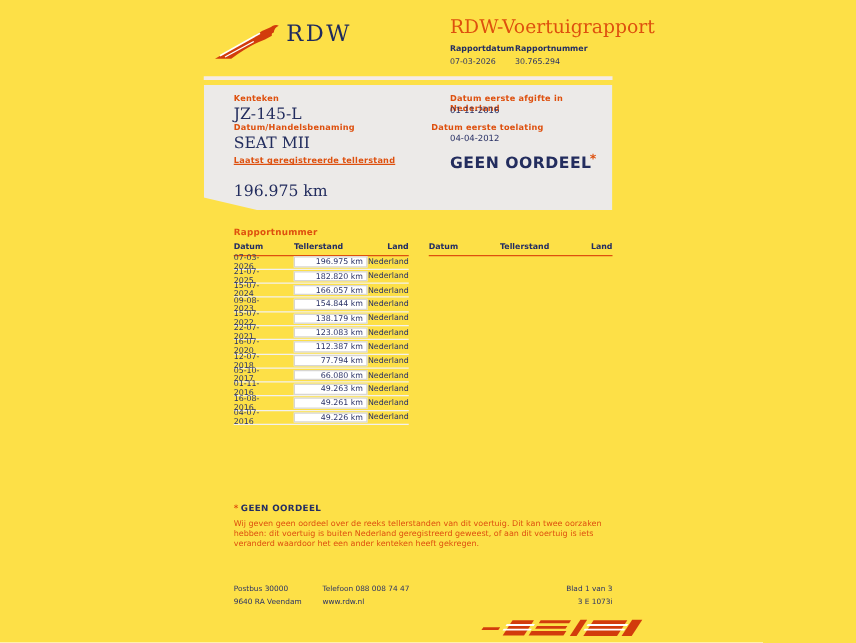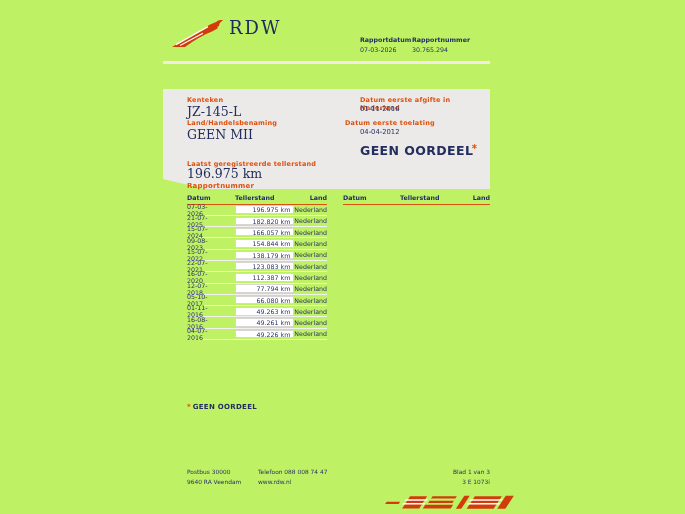--- a/index.html
+++ b/index.html
@@ -1,40 +1,40 @@
 <!DOCTYPE html>
 <html><head>
 <meta charset="utf-8">
 <style>
   html,body{margin:0;padding:0;background:#fff;}
-  .page{position:relative;width:685px;height:514px;background:#bef264;overflow:hidden;
+  .page{position:relative;width:685px;height:514px;background:#fde047;overflow:hidden;
         font-family:"DejaVu Sans",sans-serif;color:#272f63;}
   
   .logo{position:absolute;left:172px;top:14px;}
   .logo-flag{position:absolute;left:0;top:2px;}
   .logo-text{position:absolute;left:57px;top:3px;font-family:"DejaVu Serif",serif;
              font-size:18px;font-weight:500;letter-spacing:2px;color:#1e2a5e;}
   .doc-title{position:absolute;left:360px;top:12px;margin:0;font-family:"DejaVu Serif",serif;
              font-size:15px;font-weight:500;color:#de500e;}
   .meta{position:absolute;left:360px;top:36px;display:flex;}
   .meta-col{margin-right:12px;}
   .meta-col.c1{width:40px;}
   .meta-label{font-size:6.3px;font-weight:bold;color:#232d63;}
   .meta-value{font-size:6.3px;color:#2a3266;margin-top:2.5px;}
   
   .divider{position:absolute;left:163px;top:61px;width:327px;height:3px;background:#f5ebe6;}
   
   .panel{position:absolute;left:163px;top:68px;width:327px;height:100px;background:#eceae8;
-         clip-path:polygon(0 0,100% 0,100% 100%,13% 100%,0 90%);margin-top:21px;}
+         clip-path:polygon(0 0,100% 0,100% 100%,13% 100%,0 90%);}
   .panel .lab{position:absolute;font-size:6.5px;font-weight:bold;color:#de500e;letter-spacing:.2px;}
   .panel .val-serif{position:absolute;font-family:"DejaVu Serif",serif;font-size:12.5px;color:#232d5e;text-align:center;}
   .panel .val-sans{position:absolute;font-size:6.8px;color:#2a3266;}
   .l-kenteken{left:24px;top:7px;} .v-kenteken{left:24px;top:15px;}
   .l-merk{left:24px;top:30px;}    .v-merk{left:24px;top:38px;}
-  .l-teller{left:24px;top:71px;}  .v-teller{left:24px;top:77px;}
+  .l-teller{left:24px;top:56px;text-decoration:underline;}  .v-teller{left:24px;top:77px;}
   .l-afgifte{left:197px;top:7px;}  .v-afgifte{left:197px;top:16px;}
   .l-toelating{left:182px;top:30px;}.v-toelating{left:197px;top:39px;}
   .v-oordeel{position:absolute;left:197px;top:54px;font-size:12.5px;font-weight:bold;
              letter-spacing:.4px;color:#232d5e;}
   .oordeel-star{position:absolute;right:13px;top:54px;font-size:10px;font-weight:bold;color:#de500e;}
   
   .table-section{position:absolute;left:187px;top:182px;width:303px;}
   .table-title{margin:0;font-size:7px;font-weight:bold;color:#de500e;letter-spacing:.2px;}
   .tgroup{position:absolute;top:12px;}
   .tgroup.g0{left:0;width:140px;}
@@ -69,39 +69,40 @@
   <div class="logo">
     <svg class="logo-flag" width="52" height="32" viewBox="0 0 52 32">
       <path d="M0,31 L33,12 Q38,8 44,6 L48,4.5 Q45,9 45.5,12.5 L40,15.5 Q28,20 13,31 Z" fill="#d23c0c"></path>
       <path d="M44,6.5 C46,4 49,3.5 51,4.5 C48.5,5.5 47.2,7.5 47,10 L45,11 Q44.4,8.6 44,6.5 Z" fill="#d23c0c"></path>
       <line x1="4" y1="28.6" x2="36" y2="10.6" stroke="#ffffff" stroke-width="1.3"></line>
       <line x1="8" y1="29.6" x2="31" y2="17.2" stroke="#ffffff" stroke-width="1.1"></line>
     </svg>
     <span class="logo-text">RDW</span>
   </div>
 
+  <h1 class="doc-title">RDW-Voertuigrapport</h1>
 
   <div class="meta">
     <div class="meta-col c1">
       <div class="meta-label">Rapportdatum</div>
       <div class="meta-value">07-03-2026</div>
     </div>
     <div class="meta-col">
       <div class="meta-label">Rapportnummer</div>
       <div class="meta-value">30.765.294</div>
     </div>
   </div>
 
   <div class="divider"></div>
 
   <section class="panel">
     <div class="lab l-kenteken">Kenteken</div>
     <div class="val-serif v-kenteken">JZ-145-L</div>
-    <div class="lab l-merk">Land/Handelsbenaming</div>
-    <div class="val-serif v-merk">GEEN MII</div>
+    <div class="lab l-merk">Datum/Handelsbenaming</div>
+    <div class="val-serif v-merk">SEAT MII</div>
     <div class="lab l-teller">Laatst geregistreerde tellerstand</div>
     <div class="val-serif v-teller">196.975 km</div>
 
     <div class="lab l-afgifte">Datum eerste afgifte in Nederland</div>
     <div class="val-sans v-afgifte">01-11-2016</div>
     <div class="lab l-toelating">Datum eerste toelating</div>
     <div class="val-sans v-toelating">04-04-2012</div>
     <div class="v-oordeel">GEEN OORDEEL</div>
     <div class="oordeel-star">*</div>
   </section>
@@ -206,20 +207,21 @@
           <span class="tc tc2">Land</span>
         </div>
       </div>
   </section>
 
   <section class="footnote">
     <div class="fn-head">
       <span class="fn-star">*</span>
       <span class="fn-title">GEEN OORDEEL</span>
     </div>
+    <p class="fn-text">Wij geven geen oordeel over de reeks tellerstanden van dit voertuig. Dit kan twee oorzaken hebben: dit voertuig is buiten Nederland geregistreerd geweest, of aan dit voertuig is iets veranderd waardoor het een ander kenteken heeft gekregen.</p>
   </section>
 
   <footer class="footer">
     <div class="f-col f-c1">
       <div>Postbus 30000</div>
       <div>9640 RA Veendam</div>
     </div>
     <div class="f-col f-c2">
       <div>Telefoon 088 008 74 47</div>
       <div>www.rdw.nl</div>

